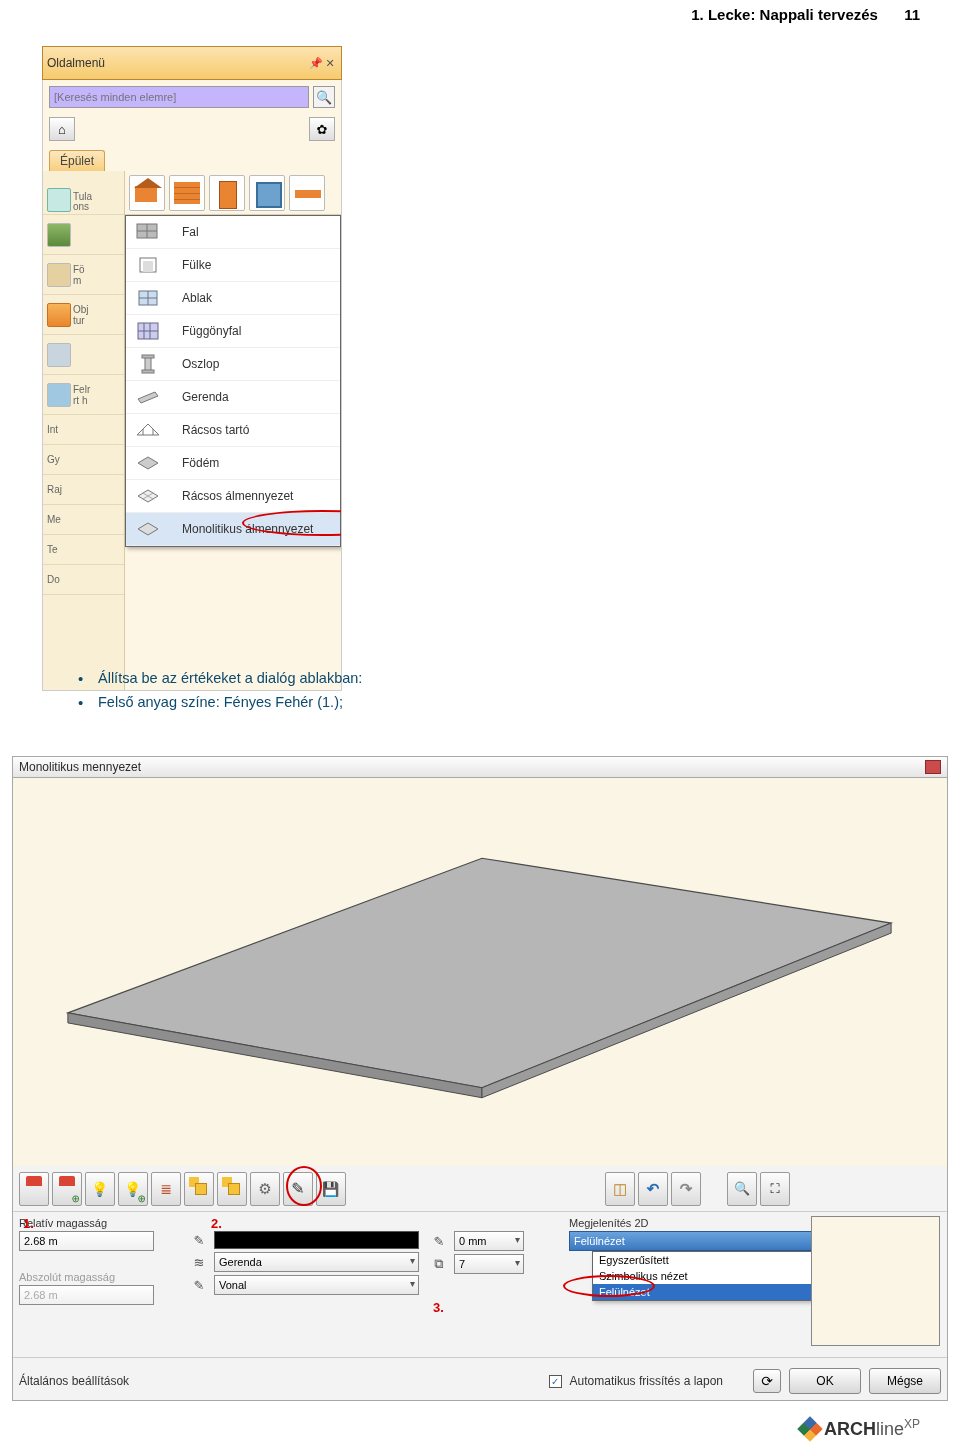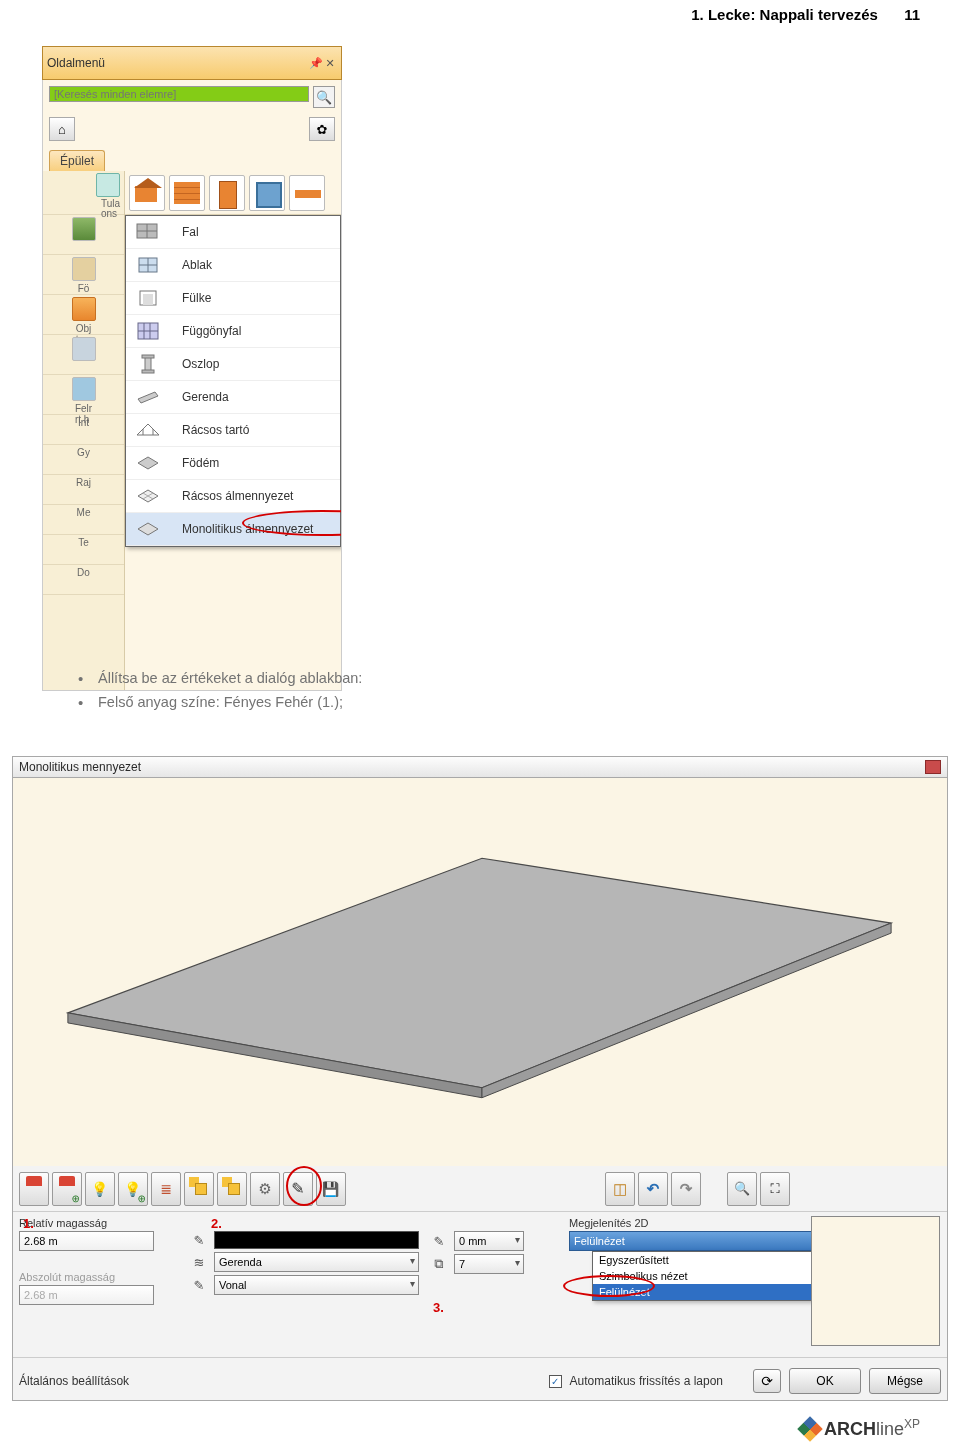--- a/index.html
+++ b/index.html
@@ -7,30 +7,30 @@
 
   .page-header { position: absolute; top: 6px; left: 0; right: 40px; text-align: right; font-weight: bold; font-size: 15px; }
   .page-num { margin-left: 22px; }
 
   
   .side-panel-wrap { position: absolute; left: 42px; top: 46px; width: 300px; height: 600px; }
   .sp-titlebar { background: linear-gradient(#fce3b0,#f7cb6e); border:1px solid #b8872e; height:34px; display:flex; align-items:center; padding:0 4px; font-size:12px; color:#333; }
   .sp-titlebar .spacer { flex:1; }
   .sp-titlebar .pin, .sp-titlebar .close { width:14px; text-align:center; font-size:11px; color:#555; }
   .sp-search { background:#fdf6e5; border-left:1px solid #ccc; border-right:1px solid #ccc; padding:6px; display:flex; gap:4px; }
-  .sp-search input { flex:1; height:16px; border:1px solid #999; padding:2px 4px; font-size:11px; background:#84cc16; color:#555; }
+  .sp-search input { flex:1; height:22px; border:1px solid #999; padding:2px 4px; font-size:11px; background:#c4b5fd; color:#555; }
   .sp-search .mag { width:22px; height:22px; border:1px solid #999; display:flex; align-items:center; justify-content:center; background:#f3f3f3; }
   .sp-navrow { background:#fdf6e5; border-left:1px solid #ccc; border-right:1px solid #ccc; padding:3px 6px 6px; display:flex; justify-content:space-between; }
   .sp-navrow .navbtn { width:26px; height:24px; border:1px solid #aaa; background:linear-gradient(#fff,#ddd); display:flex; align-items:center; justify-content:center; }
   .sp-tab { background:#fdf6e5; border-left:1px solid #ccc; border-right:1px solid #ccc; padding:3px 6px 0; }
   .sp-tab-inner { display:inline-block; background:linear-gradient(#fde7bf,#f8cf7f); border:1px solid #d0a050; border-bottom:none; padding:3px 10px; font-size:12px; border-radius:3px 3px 0 0; color:#444; }
 
   .sp-body { background:#fdf6e5; border:1px solid #ccc; border-top:none; height:520px; position:relative; overflow:hidden; }
   .sp-leftcol { position:absolute; left:0; top:0; bottom:0; width:82px; background:#f8efd5; border-right:1px solid #d8cba8; }
-  .sp-leftcol .cell { height:40px; border-bottom:1px solid #e4d9bb; display:flex; align-items:center; padding:2px 4px; font-size:10px; color:#666; gap:2px;flex-direction:column; }
+  .sp-leftcol .cell { height:40px; border-bottom:1px solid #e4d9bb; display:flex; align-items:center; padding:2px 4px; font-size:10px; color:#666; gap:2px; }
   .sp-leftcol .cell.top { height:44px; align-items:flex-end; padding-bottom:2px; }
   .sp-leftcol .mini-icon { width:24px; height:24px; background:#fff; border:1px solid #bbb; border-radius:2px; flex-shrink:0; }
   .mini-icon.orange { background:linear-gradient(#f7b35a,#e8862d); border-color:#c77022; }
   .mini-icon.teal { background:#c7e9e3; border-color:#6fb5a8; }
 
   .sp-toprow { position:absolute; left:82px; right:0; top:0; height:44px; background:#fdf6e5; display:flex; gap:4px; padding:4px 4px 0; border-bottom:1px solid #e4d9bb; }
   .sp-toprow .tic { width:36px; height:36px; border:1px solid #bbb; background:#fff; border-radius:2px; position:relative; }
   .tic.house::before { content:""; position:absolute; left:5px; top:10px; width:22px; height:16px; background:#e88432; }
   .tic.house::after { content:""; position:absolute; left:4px; top:2px; border-left:14px solid transparent; border-right:14px solid transparent; border-bottom:10px solid #b55d1c; }
   .tic.wall::before { content:""; position:absolute; left:4px; top:6px; width:26px; height:22px; background:repeating-linear-gradient(#e88432 0 5px,#c46520 5px 6px);}
@@ -40,21 +40,21 @@
 
   .sp-menu { position:absolute; left:82px; top:44px; width:216px; border:1px solid #666; background:#fff; box-shadow:2px 2px 4px rgba(0,0,0,0.3); }
   .sp-menu-item { display:flex; align-items:center; gap:20px; padding:5px 8px; font-size:12px; color:#333; border-bottom:1px solid #eee; }
   .sp-menu-item:last-child { border-bottom:none; }
   .sp-menu-item.sel { background:#d8e5f5; position:relative; }
   .sp-menu .ic { width:28px; height:22px; display:flex; align-items:center; justify-content:center; flex-shrink:0; position:relative; }
   .ic svg { width:26px; height:20px; }
   .red-circle { position:absolute; left:116px; bottom:10px; width:160px; height:26px; border:2px solid #d40000; border-radius:50%; pointer-events:none; }
 
   
-  .instructions { position:absolute; left:78px; top:668px; width:800px; font-size:14.5px; line-height:1.5; color:#737373; }
+  .instructions { position:absolute; left:78px; top:668px; width:800px; font-size:14.5px; line-height:1.5; color:#0c4a6e; }
   .instructions ul { list-style:none; }
   .instructions li { position:relative; padding-left:20px; margin-bottom:2px; }
   .instructions li::before { content:"•"; position:absolute; left:0; top:0; font-size:15px; }
 
   
   .dialog-wrap { position:absolute; left:12px; top:756px; width:936px; }
   .dlg-title { background:linear-gradient(#fdfdfd,#e6e6e6); border:1px solid #a8a8a8; height:22px; display:flex; align-items:center; padding:0 6px; font-size:12px; color:#2a2a2a; }
   .dlg-title .spacer { flex:1; }
   .dlg-title .xbtn { width:16px; height:14px; background:#c94b4b; border:1px solid #8a2a2a; }
   .dlg-preview { background:#fbf5e5; border-left:1px solid #a8a8a8; border-right:1px solid #a8a8a8; height:388px; position:relative; overflow:hidden; }
@@ -197,35 +197,35 @@
               <rect x="2" y="2" width="20" height="14" fill="#bbb" stroke="#777"></rect>
               <line x1="2" y1="9" x2="22" y2="9" stroke="#777"></line>
               <line x1="12" y1="2" x2="12" y2="16" stroke="#777"></line>
             </svg>
           </span>
           <span>Fal</span>
         </div>
       <div class="sp-menu-item">
           <span class="ic">
             <svg viewBox="0 0 26 20">
+              <rect x="5" y="3" width="16" height="14" fill="none" stroke="#777"></rect>
+              <rect x="8" y="6" width="10" height="11" fill="#ddd"></rect>
+            </svg>
+          </span>
+          <span>Fülke</span>
+        </div>
+      <div class="sp-menu-item">
+          <span class="ic">
+            <svg viewBox="0 0 26 20">
               <rect x="4" y="3" width="18" height="14" fill="#cde" stroke="#678"></rect>
               <line x1="13" y1="3" x2="13" y2="17" stroke="#678"></line>
               <line x1="4" y1="10" x2="22" y2="10" stroke="#678"></line>
             </svg>
           </span>
           <span>Ablak</span>
-        </div>
-      <div class="sp-menu-item">
-          <span class="ic">
-            <svg viewBox="0 0 26 20">
-              <rect x="5" y="3" width="16" height="14" fill="none" stroke="#777"></rect>
-              <rect x="8" y="6" width="10" height="11" fill="#ddd"></rect>
-            </svg>
-          </span>
-          <span>Fülke</span>
         </div>
       <div class="sp-menu-item">
           <span class="ic">
             <svg viewBox="0 0 26 20">
               <rect x="3" y="2" width="20" height="16" fill="#cce" stroke="#668"></rect>
               <line x1="9" y1="2" x2="9" y2="18" stroke="#668"></line>
               <line x1="15" y1="2" x2="15" y2="18" stroke="#668"></line>
               <line x1="3" y1="10" x2="23" y2="10" stroke="#668"></line>
             </svg>
           </span>

